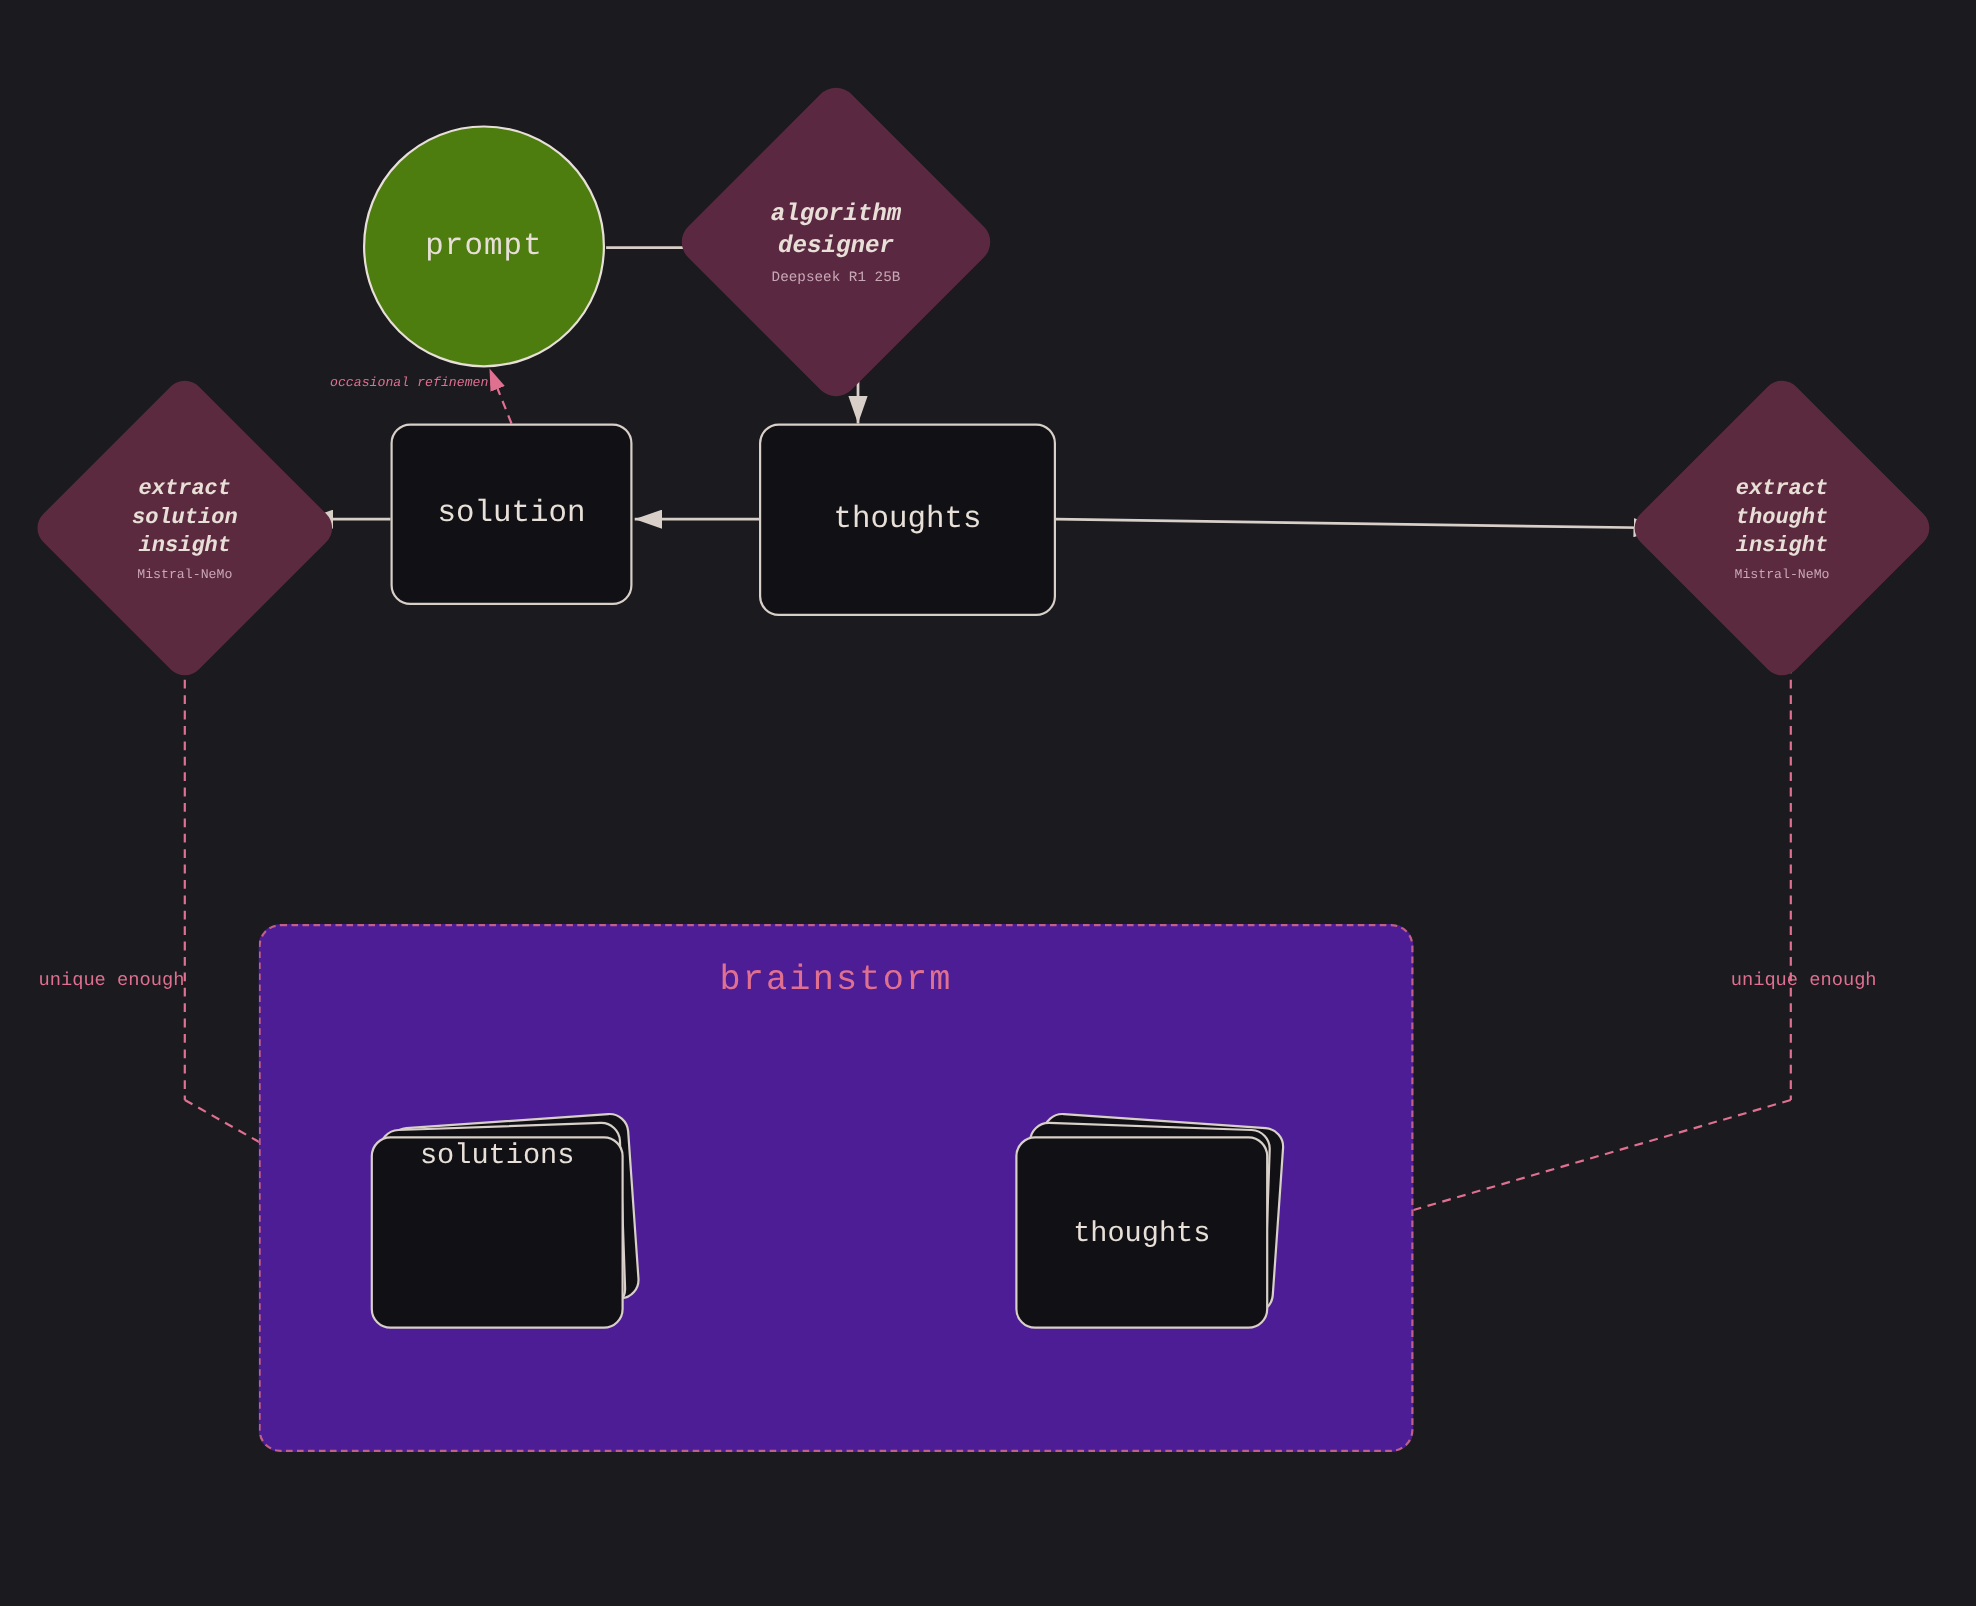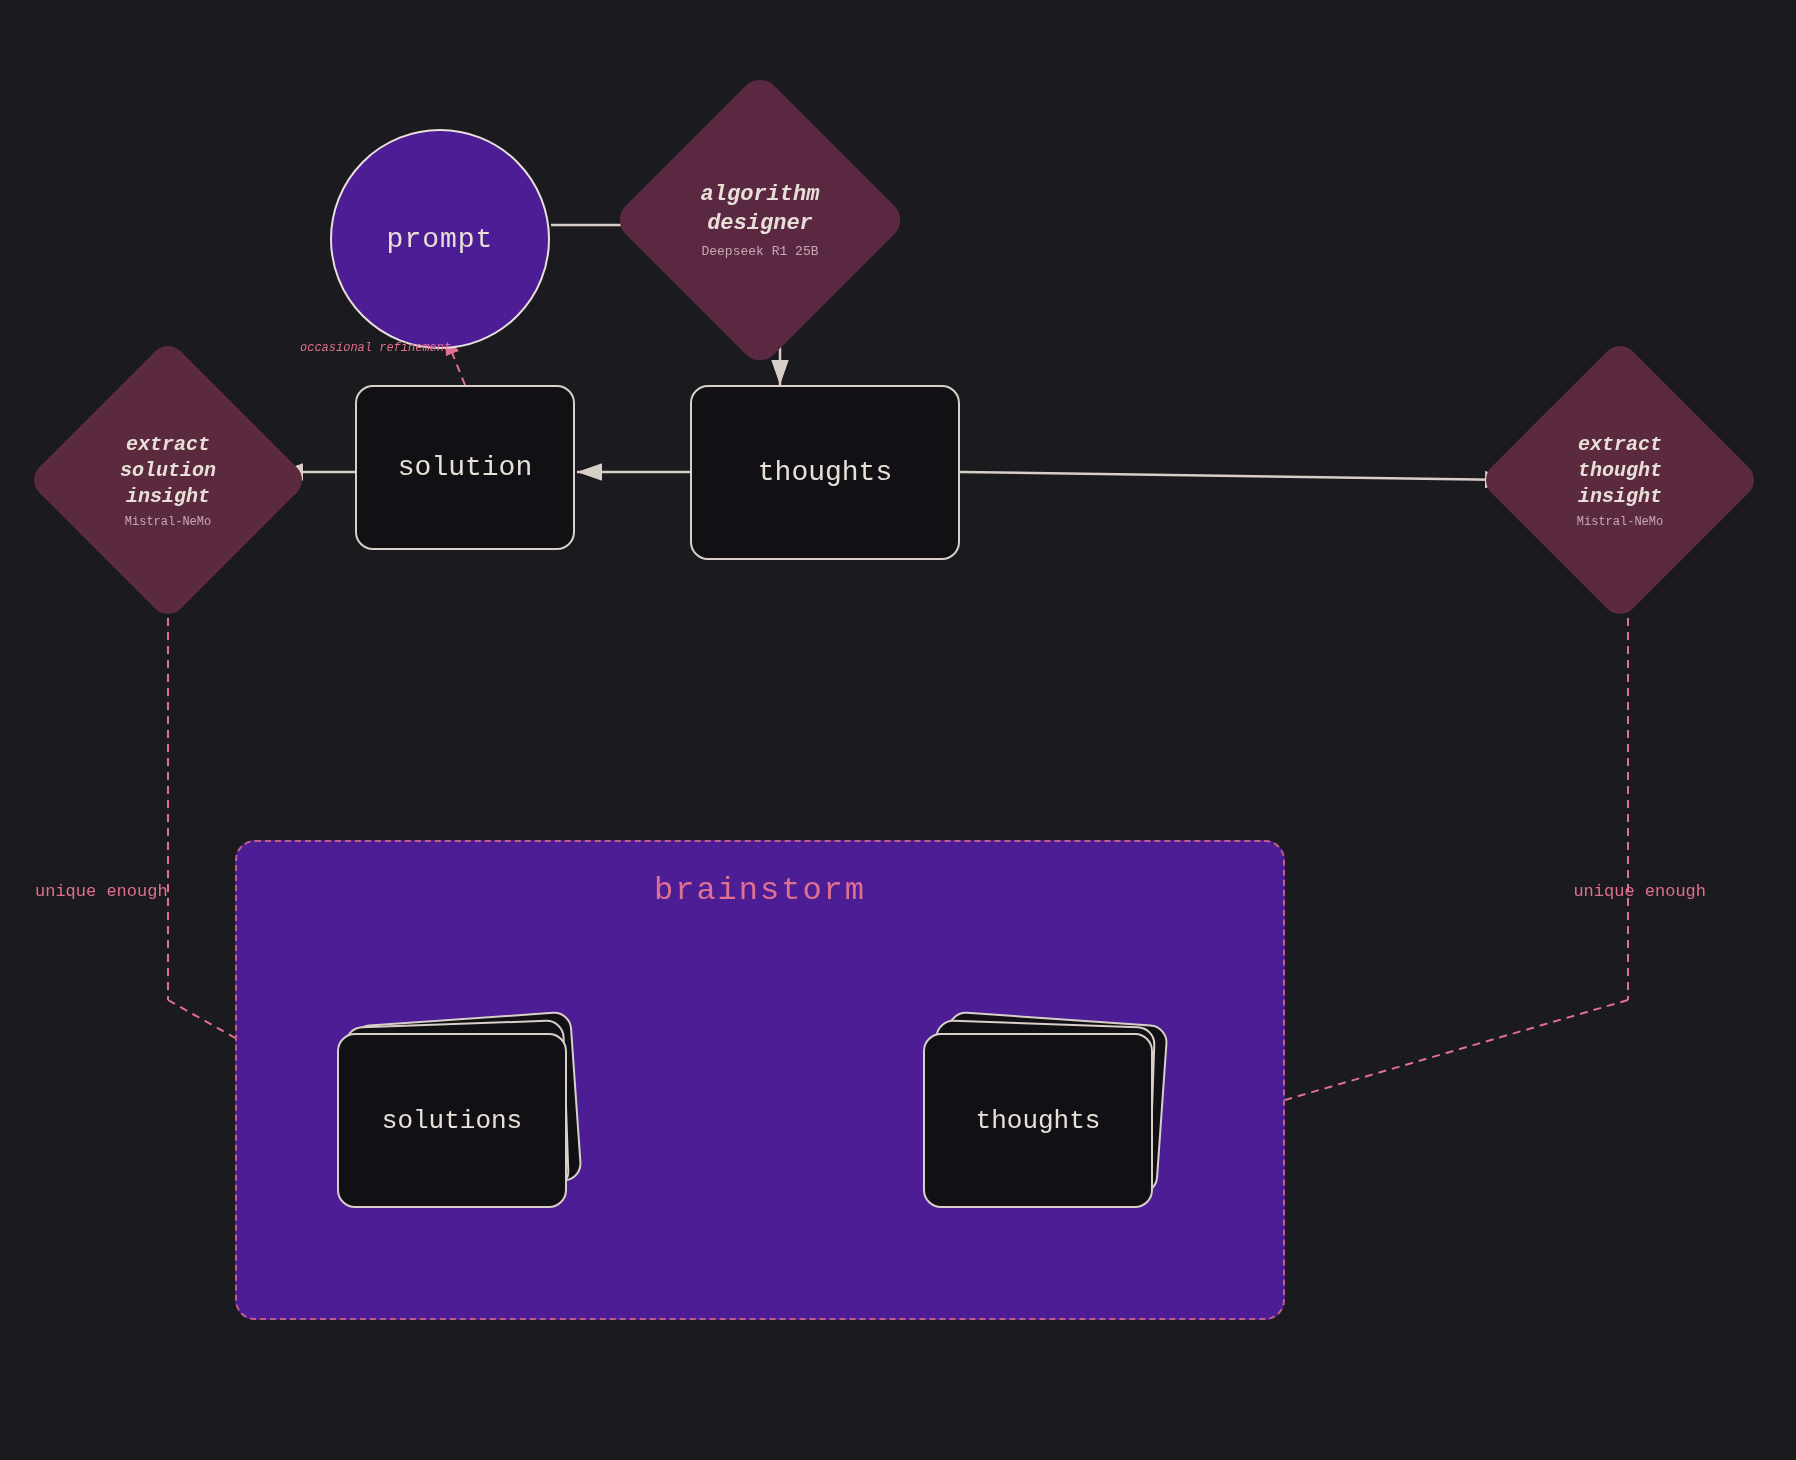--- a/index.html
+++ b/index.html
@@ -37,23 +37,23 @@
       justify-content: center;
       text-align: center;
     }
 
     
     .node-circle {
       width: 220px;
       height: 220px;
       border-radius: 50%;
       border: 2.5px solid #e8e0d8;
-      background: #4c1d95;
+      background: #4d7c0f;
       left: 330px;
-      top: 129px;
+      top: 114px;
     }
 
     .node-circle .label {
       font-size: 28px;
       color: #e8e0d8;
       font-family: 'Courier New', monospace;
       letter-spacing: 1px;
     }
 
     
@@ -293,21 +293,21 @@
   </div>
 
   <div class="brainstorm-box">
     <div class="brainstorm-title">brainstorm</div>
 
     <div style="position:absolute; bottom:60px; left:100px; width:260px; height:240px;">
 
       <div style="position:absolute; top:0; left:20px; width:220px; height:170px; background:#111115; border:2.5px solid #d8cfc8; border-radius:18px; transform:rotate(-4deg);"></div>
       <div style="position:absolute; top:5px; left:10px; width:220px; height:170px; background:#111115; border:2.5px solid #d8cfc8; border-radius:18px; transform:rotate(-2deg);"></div>
 
-      <div style="position:absolute; top:15px; left:0px; width:230px; height:175px; background:#111115; border:2.5px solid #d8cfc8; border-radius:18px; display:flex; align-items:center; justify-content:center;">
+      <div style="position:absolute; top:15px; left:0px; width:230px; height:175px; background:#111115; border:2.5px solid #d8cfc8; border-radius:18px; display:flex; justify-content:center;">
         <span style="font-size:26px; color:#e8e0d8; font-family:'Courier New',monospace;">solutions</span>
       </div>
     </div>
 
     <div style="position:absolute; bottom:60px; right:100px; width:260px; height:240px;">
 
       <div style="position:absolute; top:0; left:20px; width:220px; height:170px; background:#111115; border:2.5px solid #d8cfc8; border-radius:18px; transform:rotate(4deg);"></div>
       <div style="position:absolute; top:5px; left:10px; width:220px; height:170px; background:#111115; border:2.5px solid #d8cfc8; border-radius:18px; transform:rotate(2deg);"></div>
 
       <div style="position:absolute; top:15px; left:0px; width:230px; height:175px; background:#111115; border:2.5px solid #d8cfc8; border-radius:18px; display:flex; align-items:center; justify-content:center;">

